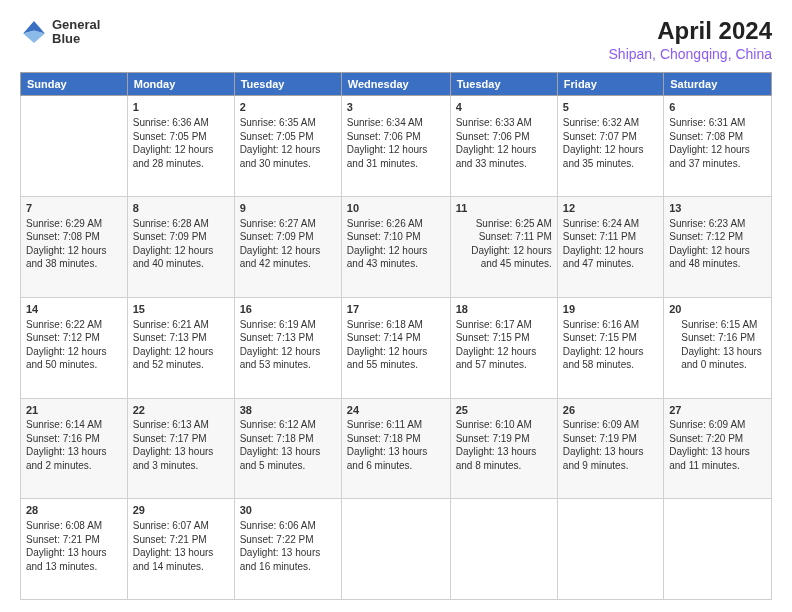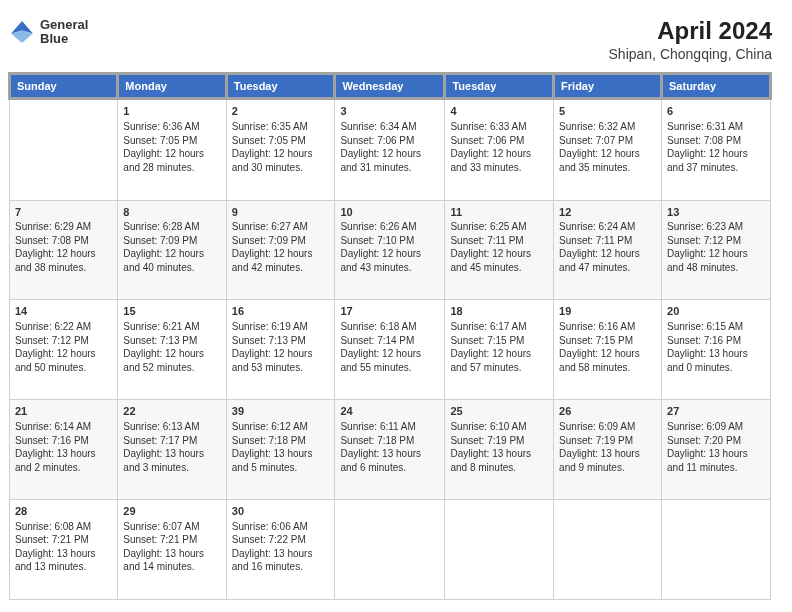--- a/index.html
+++ b/index.html
@@ -6,21 +6,21 @@
     body {
       font-family: Arial, sans-serif;
       background: #fff;
       width: 792px;
       height: 612px;
       overflow: hidden;
     }
     .page {
       width: 792px;
       height: 612px;
-      padding: 18px 20px 12px 8px;
+      padding: 18px 20px 12px 20px;
       display: flex;
       flex-direction: column;
     }
     .header {
       display: flex;
       justify-content: space-between;
       align-items: flex-start;
       margin-bottom: 10px;
     }
     .logo {
@@ -44,37 +44,37 @@
       text-align: right;
     }
     .title-main {
       font-size: 24px;
       font-weight: bold;
       color: #222;
       line-height: 1.1;
     }
     .title-sub {
       font-size: 14px;
-      color: #404040;
+      color: #8b5cf6;
       margin-top: 2px;
     }
     .calendar {
       flex: 1;
       border-collapse: collapse;
       width: 100%;
       font-size: 10px;
     }
     .calendar thead tr th {
       background-color: #3a6fc4;
       color: #fff;
       text-align: left;
       padding: 5px 6px;
       font-size: 11px;
       font-weight: bold;
-      border: 3px solid #a3a3a3;
+      border: 1px solid #a3a3a3;
     }
     .calendar tbody tr td {
       border: 1px solid #d0d0d0;
       vertical-align: top;
       padding: 4px 5px;
       width: 113px;
       min-height: 72px;
       background: #fff;
       color: #333;
       line-height: 1.35;
@@ -200,21 +200,21 @@
           </td>
           <td>
             <span class="day-num">10</span>
             <div class="day-info" style="white-space: pre-line;">Sunrise: 6:26 AM
 Sunset: 7:10 PM
 Daylight: 12 hours
 and 43 minutes.</div>
           </td>
           <td>
             <span class="day-num">11</span>
-            <div class="day-info" style="white-space: pre-line;">Sunrise: 6:25 AM
+            <div class="day-info" style="white-space: pre-line; text-align: right;">Sunrise: 6:25 AM
 Sunset: 7:11 PM
 Daylight: 12 hours
 and 45 minutes.</div>
           </td>
           <td>
             <span class="day-num">12</span>
             <div class="day-info" style="white-space: pre-line;">Sunrise: 6:24 AM
 Sunset: 7:11 PM
 Daylight: 12 hours
 and 47 minutes.</div>
@@ -265,21 +265,21 @@
           </td>
           <td>
             <span class="day-num">19</span>
             <div class="day-info" style="white-space: pre-line;">Sunrise: 6:16 AM
 Sunset: 7:15 PM
 Daylight: 12 hours
 and 58 minutes.</div>
           </td>
           <td>
             <span class="day-num">20</span>
-            <div class="day-info" style="white-space: pre-line;">Sunrise: 6:15 AM
+            <div class="day-info" style="white-space: pre-line; margin-left: 12px;">Sunrise: 6:15 AM
 Sunset: 7:16 PM
 Daylight: 13 hours
 and 0 minutes.</div>
           </td>
         </tr>
         <tr>
           <td>
             <span class="day-num">21</span>
             <div class="day-info" style="white-space: pre-line;">Sunrise: 6:14 AM
 Sunset: 7:16 PM
@@ -287,21 +287,21 @@
 and 2 minutes.</div>
           </td>
           <td>
             <span class="day-num">22</span>
             <div class="day-info" style="white-space: pre-line;">Sunrise: 6:13 AM
 Sunset: 7:17 PM
 Daylight: 13 hours
 and 3 minutes.</div>
           </td>
           <td>
-            <span class="day-num">39</span>
+            <span class="day-num">38</span>
             <div class="day-info" style="white-space: pre-line;">Sunrise: 6:12 AM
 Sunset: 7:18 PM
 Daylight: 13 hours
 and 5 minutes.</div>
           </td>
           <td>
             <span class="day-num">24</span>
             <div class="day-info" style="white-space: pre-line;">Sunrise: 6:11 AM
 Sunset: 7:18 PM
 Daylight: 13 hours

